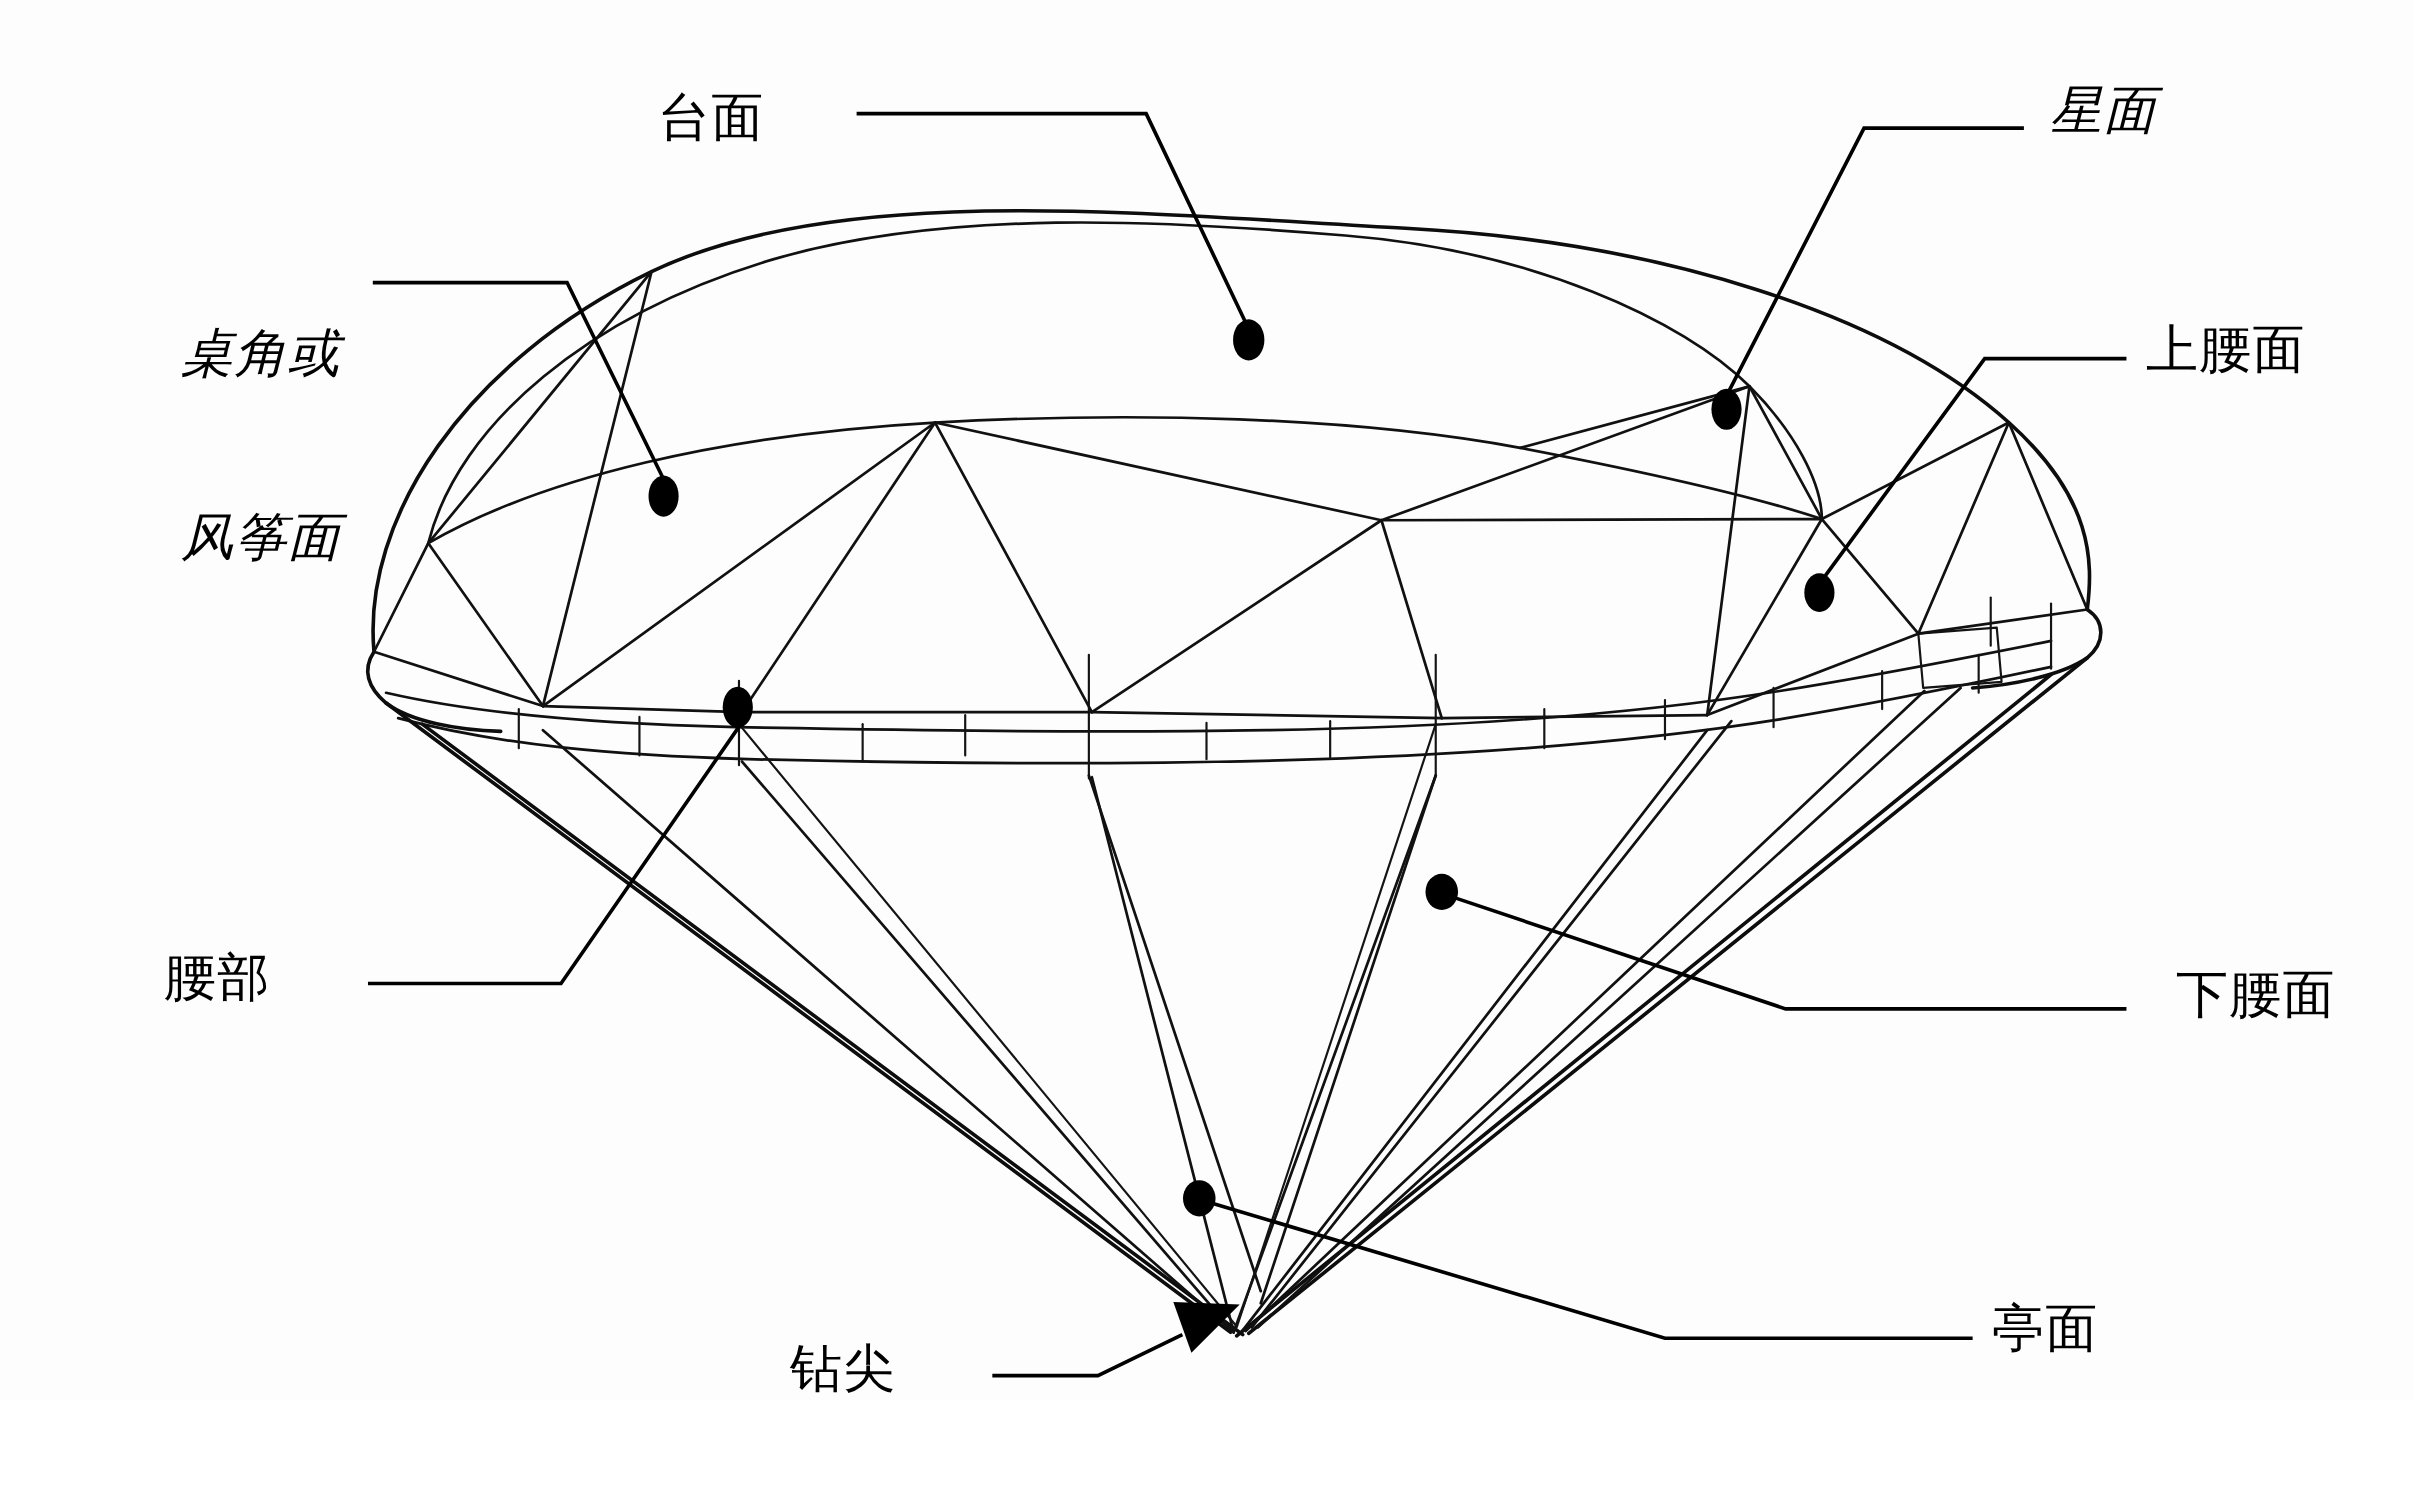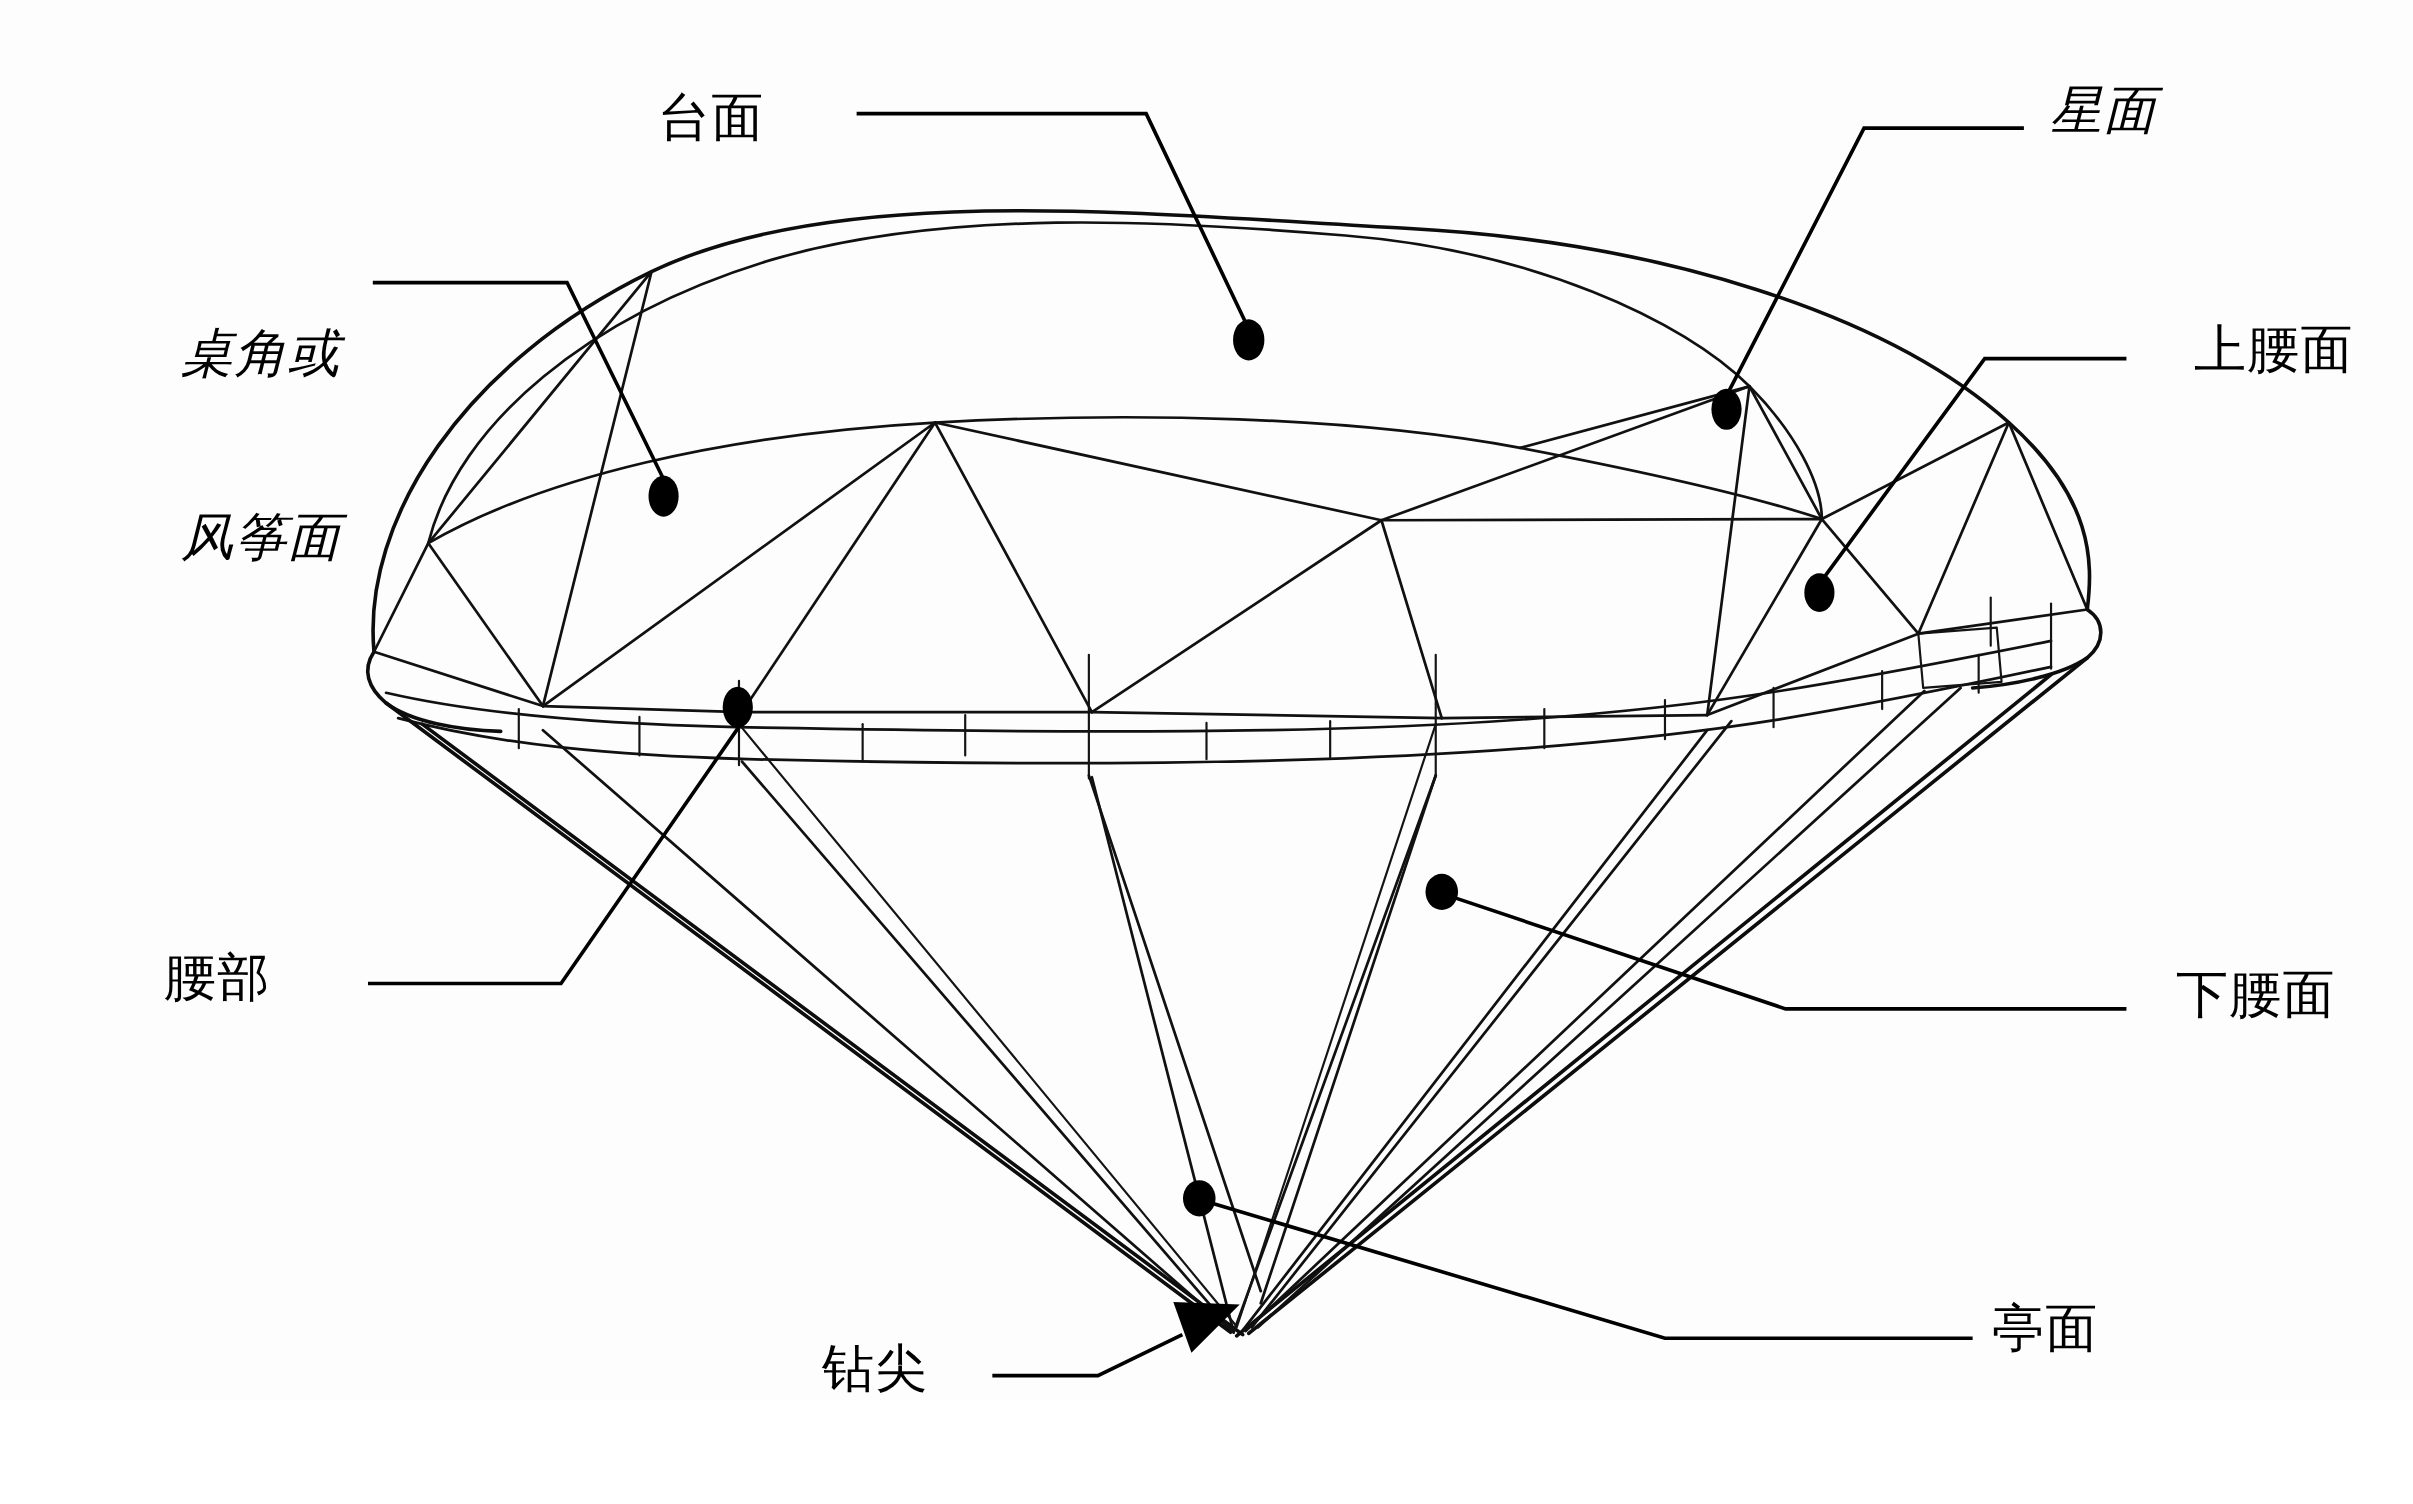--- a/index.html
+++ b/index.html
@@ -243,24 +243,24 @@
 
   <div class="label-box" style="left:658px; top:87px;">台面</div>
 
   <div class="label-box" style="left:2050px; top:80px;font-style:italic;">星面</div>
 
   <div class="label-box" style="left:181px; top:200px;font-style:italic;">
     <div>桌角或</div>
     <div>风筝面</div>
   </div>
 
-  <div class="label-box" style="left:2146px; top:319px;margin-left:48px;">上腰面</div>
+  <div class="label-box" style="left:2146px; top:319px;">上腰面</div>
 
   <div class="label-box" style="left:164px; top:947px;">腰部</div>
 
   <div class="label-box" style="left:2146px; top:964px;margin-left:30px;">下腰面</div>
 
   <div class="label-box" style="left:1992px; top:1298px;">亭面</div>
 
-  <div class="label-box" style="left:790px; top:1338px;margin-left:32px;">钻尖</div>
+  <div class="label-box" style="left:790px; top:1338px;">钻尖</div>
 
 </div>
 
 
 </body></html>

